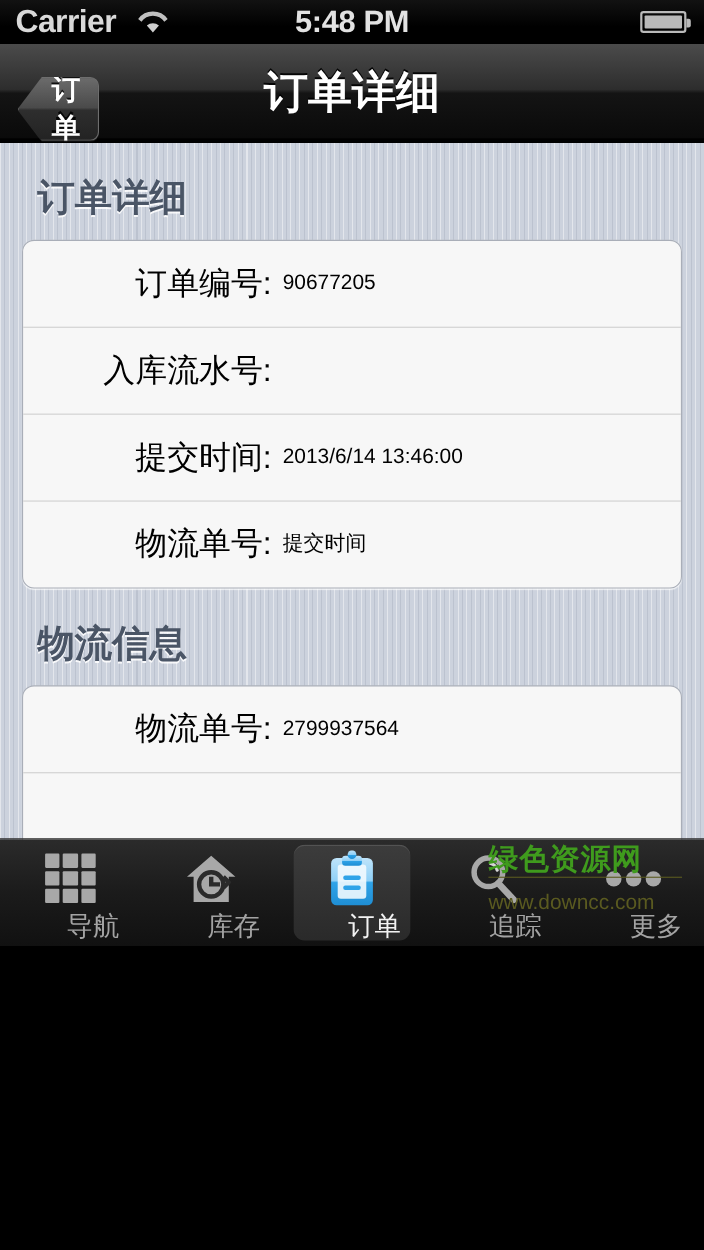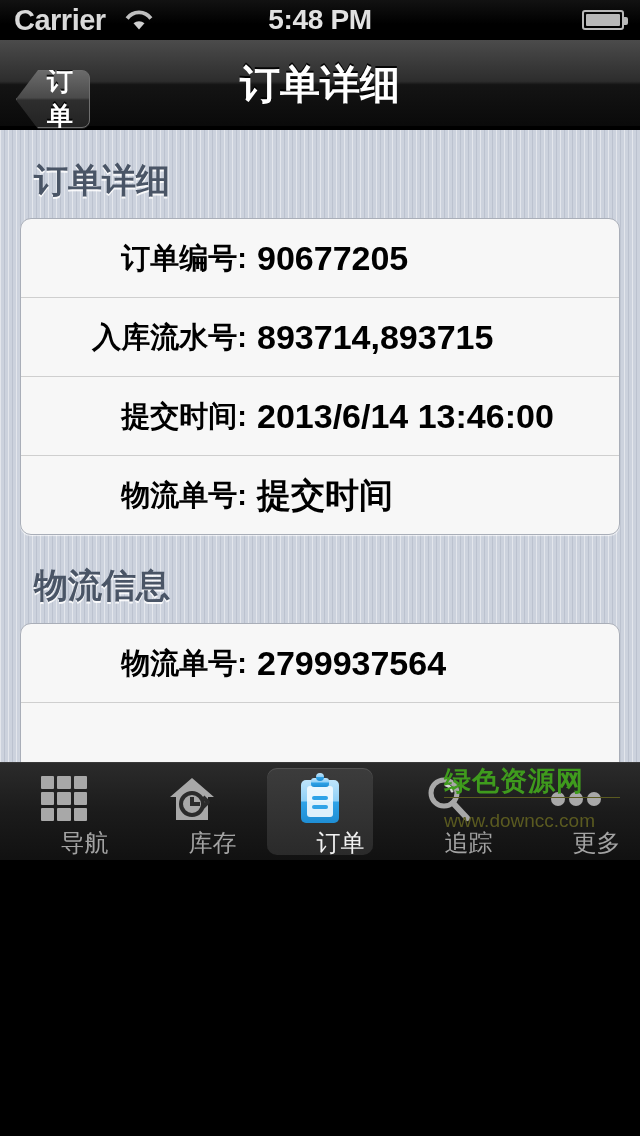--- a/index.html
+++ b/index.html
@@ -159,42 +159,41 @@
     box-shadow: 0 1px 1px rgba(255,255,255,0.7);
     overflow: hidden;
   }
   .row {
     position: relative;
     min-height: 76px;
     display: flex;
     align-items: flex-start;
     border-top: 1px solid #cfcfcf;
     box-sizing: border-box;
-    font-weight: bold;
   }
   .row:first-child { border-top: none; }
 
   .row-inner {
     display: flex;
     align-items: flex-start;
     width: 100%;
     padding: 16px 0;
   }
   .lbl {
     width: 226px;
     flex: 0 0 226px;
     text-align: right;
     font-size: 29px;
     color: #000;
     line-height: 46px;
     white-space: nowrap;
   }
   .val {
     flex: 1 1 auto;
-    font-size: 34px;
+    font-size: 19px;
     color: #000;
     line-height: 46px;
     padding-left: 10px;
     word-break: break-all;
   }
   .lbl .hl, .val .hl {
     background: #ffffff;
     box-shadow: 0 0 0 2px #ffffff;
   }
   .val.gray { color: #6f6f6f; }
@@ -321,21 +320,20 @@
         <div class="row">
           <div class="row-inner">
             <div class="lbl">订单编号:</div>
             <div class="val">90677205</div>
           </div>
         </div>
 
         <div class="row">
           <div class="row-inner">
             <div class="lbl">入库流水号:</div>
-            <div class="val">893714,893715</div>
           </div>
         </div>
 
 
         <div class="row">
           <div class="row-inner">
             <div class="lbl">提交时间:</div>
             <div class="val">2013/6/14 13:46:00</div>
           </div>
         </div>

